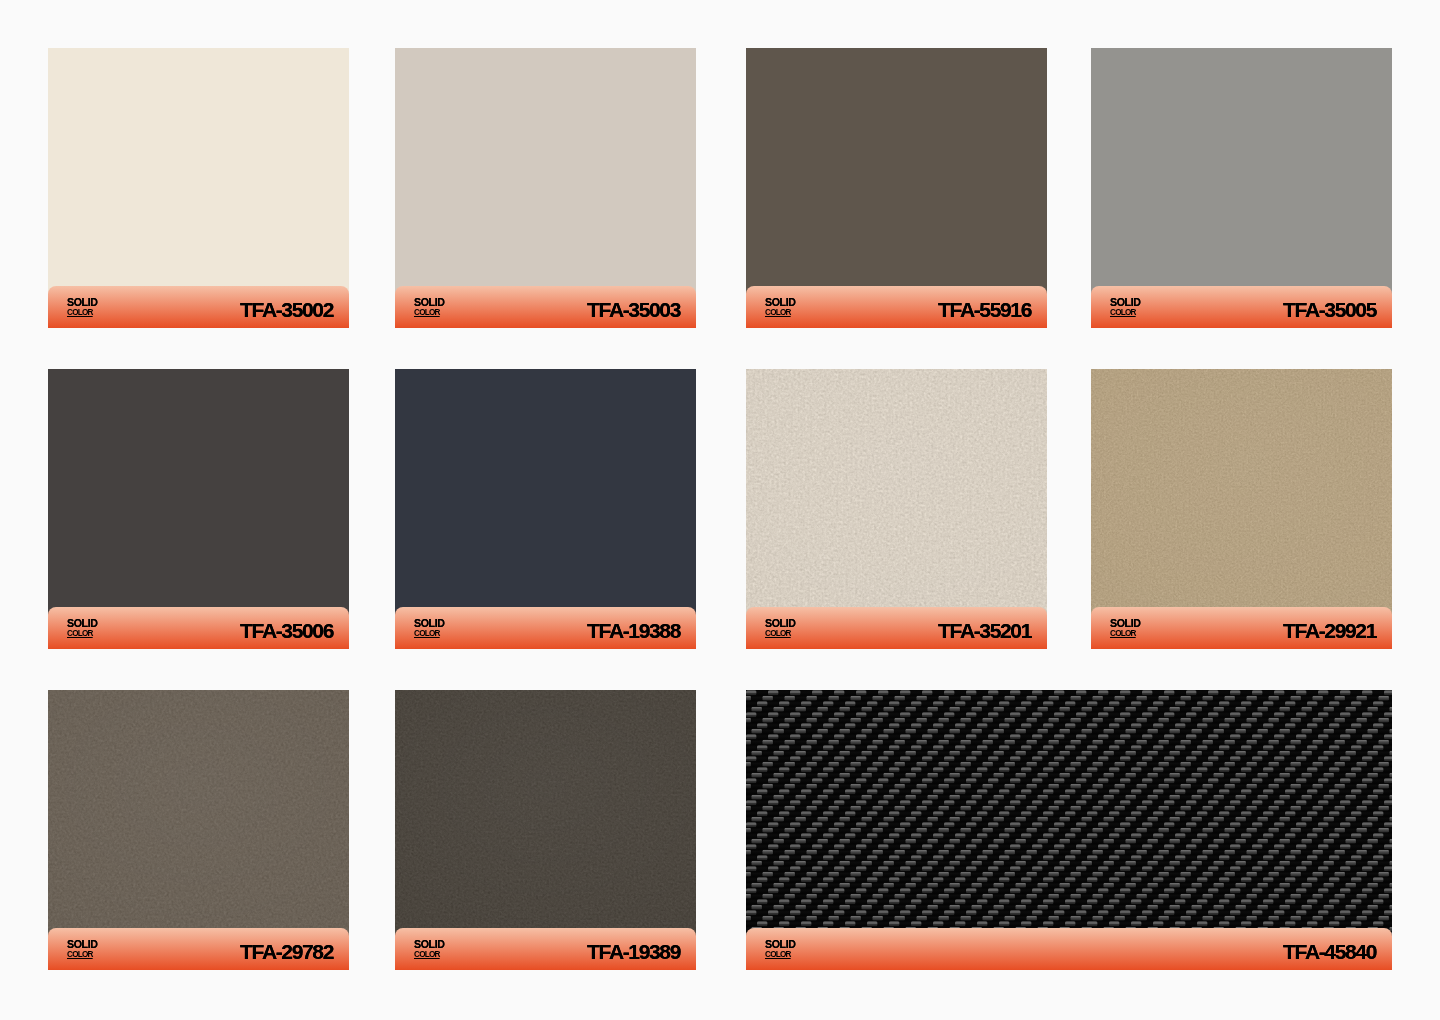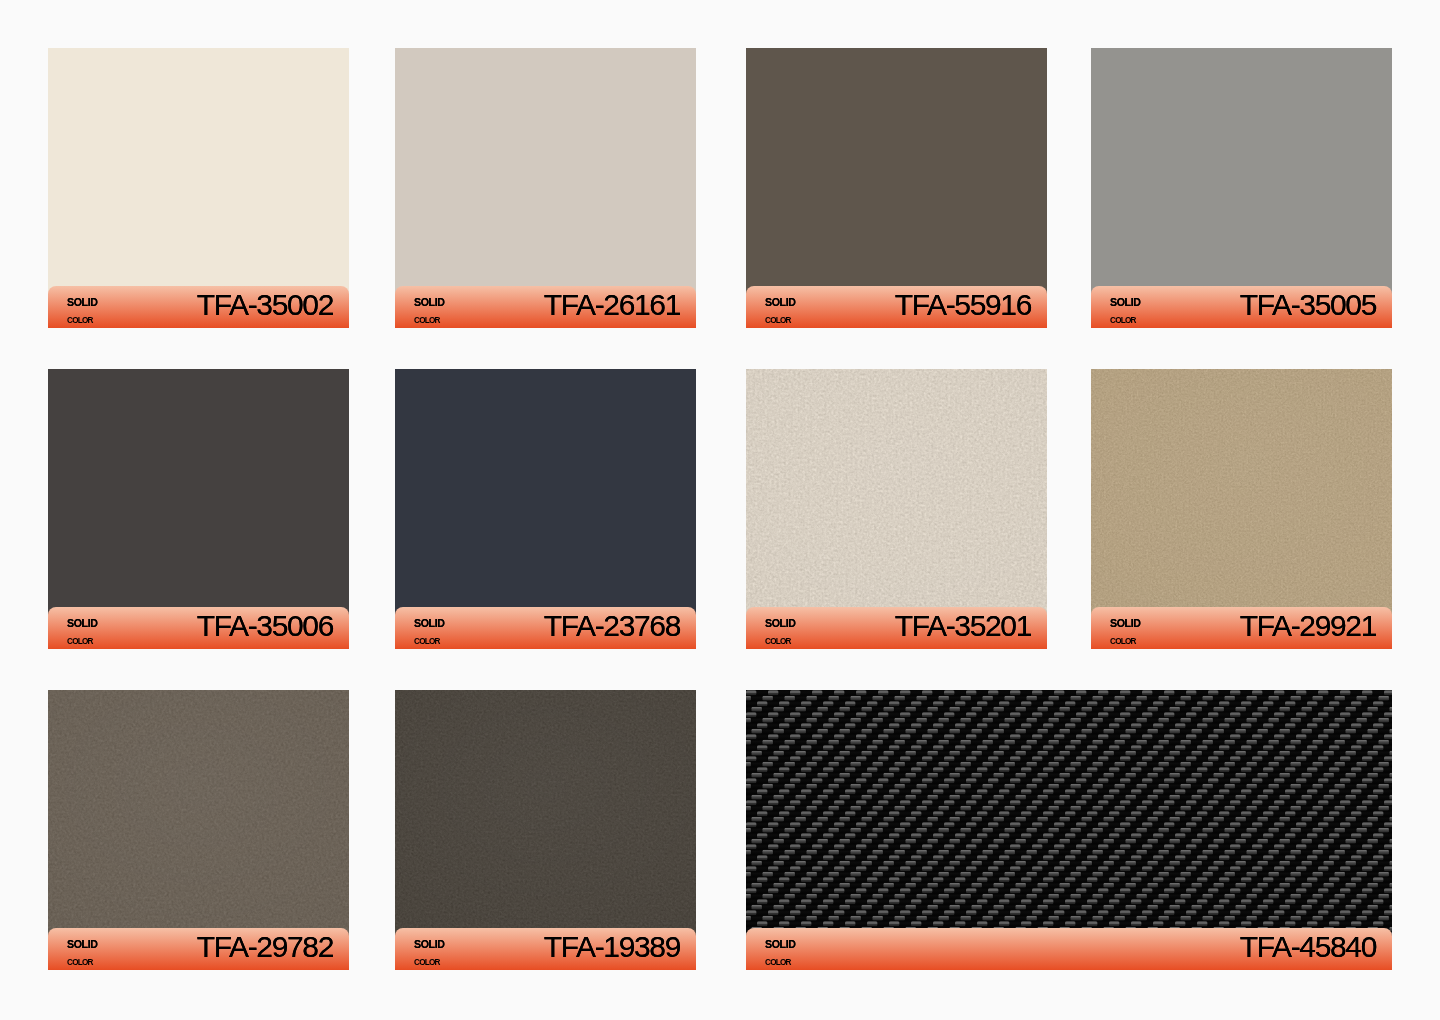--- a/index.html
+++ b/index.html
@@ -25,25 +25,25 @@
   .label{
     position:absolute;left:0;right:0;bottom:0;height:42px;
     border-radius:8px 8px 0 0;
     background:linear-gradient(180deg,#F6C0A6 0%,#E74D23 100%);
     color:#000;
     will-change:transform;
   }
   .lbl-left{position:absolute;left:19px;top:10.5px;}
   .lbl-solid{font-size:10.6px;font-weight:700;letter-spacing:-.35px;line-height:11px;
     text-shadow:0 0 .1px #000;}
-  .lbl-color{font-size:8.2px;font-weight:700;letter-spacing:-.78px;line-height:8px;margin-top:9px;
-    text-shadow:none;}
+  .lbl-color{font-size:8.2px;font-weight:700;letter-spacing:-.78px;line-height:8px;margin-top:1px;
+    text-shadow:none;text-decoration:underline;}
   .lbl-code{
     position:absolute;right:16px;bottom:8px;
-    font-size:30px;font-weight:400;letter-spacing:-1.35px;white-space:nowrap;
+    font-size:21px;font-weight:700;letter-spacing:-1.35px;white-space:nowrap;
     line-height:1;text-shadow:0 0 .3px #000;
   }
   svg.defs{position:absolute;width:0;height:0;}
 </style>
 </head>
 <body>
 
 <div class="sheet">
   <div class="grid" id="grid">
       <div class="card" style="left: 48px; top: 48px;">
@@ -56,21 +56,21 @@
           <div class="lbl-code">TFA-35002</div>
         </div>
       </div>
       <div class="card" style="left: 395px; top: 48px;">
         <div class="swatch" style="background: rgb(210, 201, 191);"></div>
         <div class="label">
           <div class="lbl-left">
             <div class="lbl-solid">SOLID</div>
             <div class="lbl-color">COLOR</div>
           </div>
-          <div class="lbl-code">TFA-26161</div>
+          <div class="lbl-code">TFA-35003</div>
         </div>
       </div>
       <div class="card" style="left: 746px; top: 48px;">
         <div class="swatch" style="background: rgb(95, 86, 76);"></div>
         <div class="label">
           <div class="lbl-left">
             <div class="lbl-solid">SOLID</div>
             <div class="lbl-color">COLOR</div>
           </div>
           <div class="lbl-code">TFA-55916</div>
@@ -96,21 +96,21 @@
           <div class="lbl-code">TFA-35006</div>
         </div>
       </div>
       <div class="card" style="left: 395px; top: 369px;">
         <div class="swatch" style="background: rgb(51, 55, 65);"></div>
         <div class="label">
           <div class="lbl-left">
             <div class="lbl-solid">SOLID</div>
             <div class="lbl-color">COLOR</div>
           </div>
-          <div class="lbl-code">TFA-23768</div>
+          <div class="lbl-code">TFA-19388</div>
         </div>
       </div>
       <div class="card" style="left: 746px; top: 369px;">
         <div class="swatch" style="background: rgb(226, 216, 201);"></div>
         <div class="tex grain" style="opacity: 0.115;"><svg width="100%" height="100%" preserveAspectRatio="none">
             <rect width="100%" height="100%" filter="url(#grainA)"></rect>
           </svg></div>
         <div class="sheen"></div>
         <div class="label">
           <div class="lbl-left">

